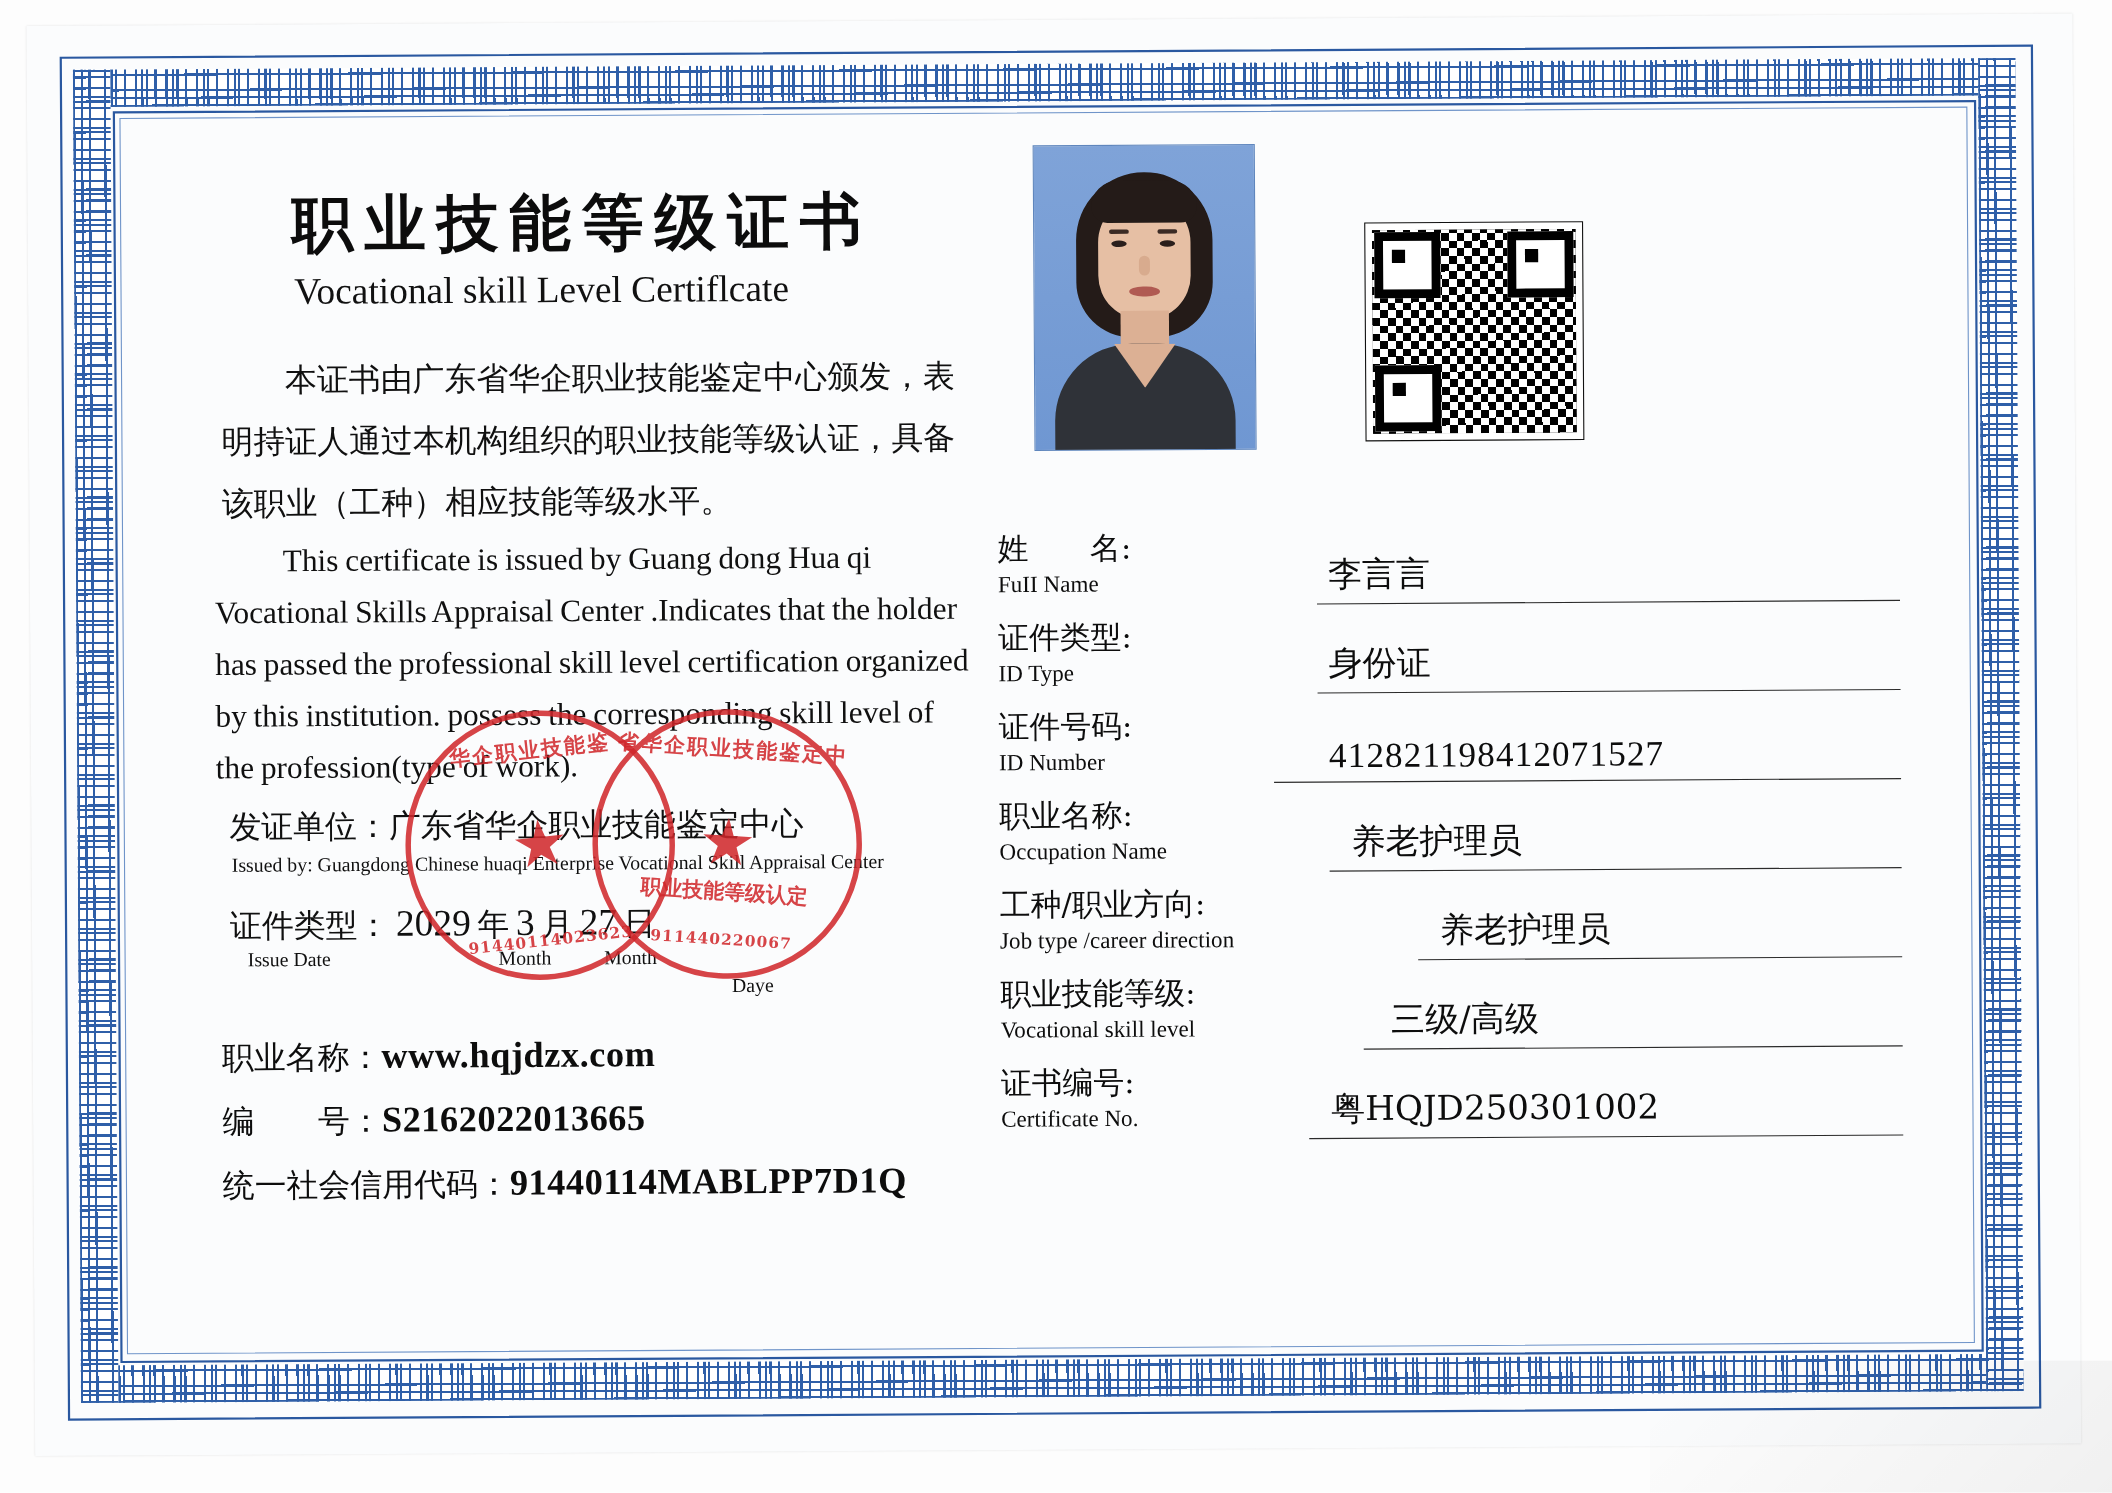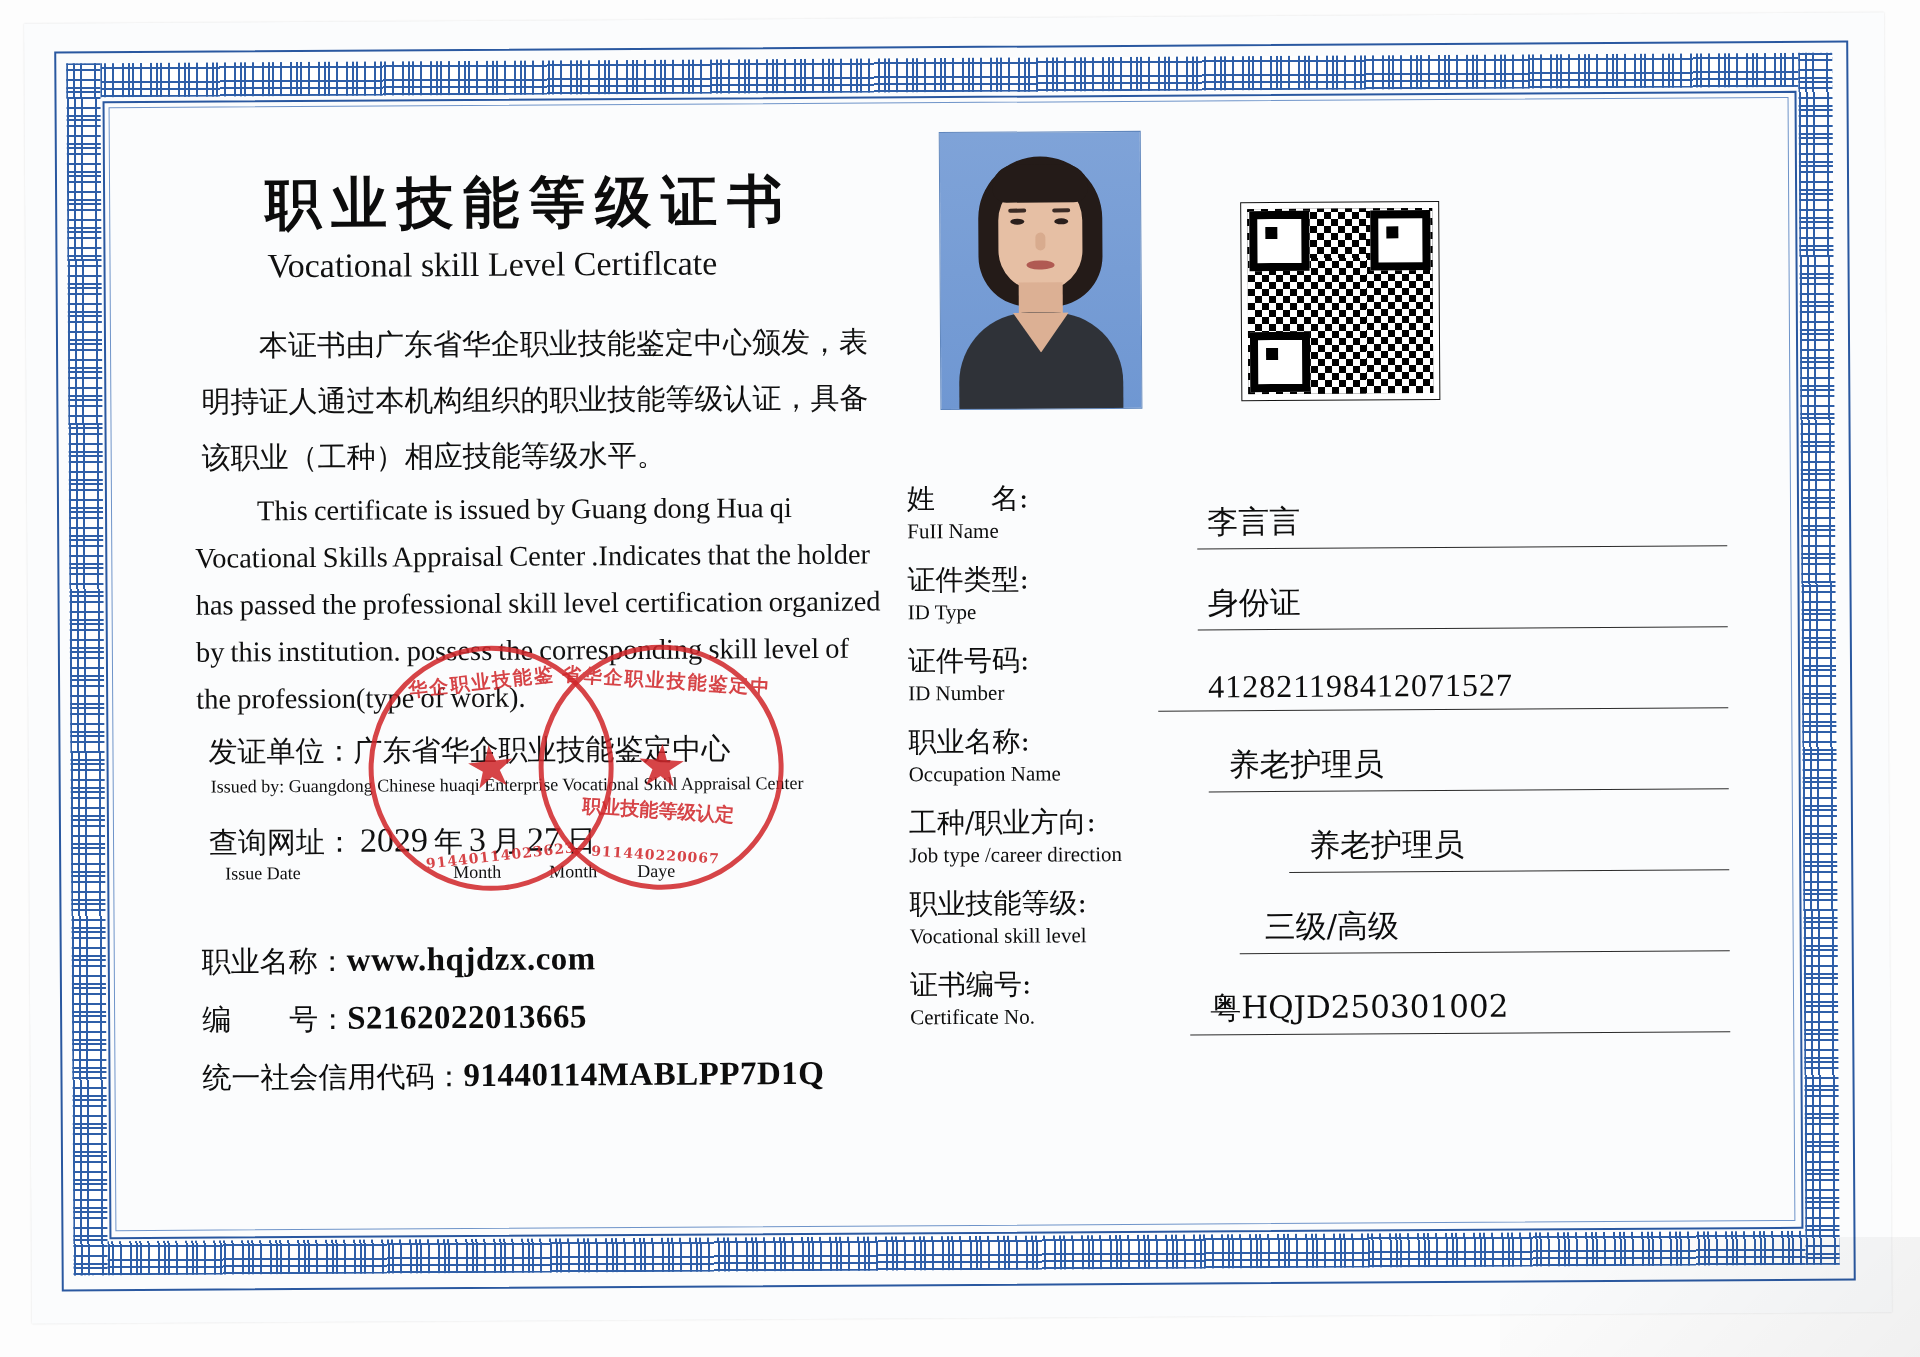--- a/index.html
+++ b/index.html
@@ -454,27 +454,27 @@
         </div>
       </div>
 
       <div class="issuer-row">
         <div class="issuer-cn">发证单位：广东省华企职业技能鉴定中心</div>
         <div class="issuer-en">Issued by: Guangdong Chinese huaqi Enterprise Vocational Skill Appraisal Center</div>
       </div>
 
       <div class="date-row">
         <div class="date-line">
-          <span>查询网址：</span><span class="num">2029</span><span>年</span><span class="num">3</span><span>月</span><span class="num">27</span><span>日</span>
+          <span>证件类型：</span><span class="num">2029</span><span>年</span><span class="num">3</span><span>月</span><span class="num">27</span><span>日</span>
         </div>
         <div class="date-sub">
           <span style="left:16px;">Issue Date</span>
           <span style="left:244px;">Month</span>
           <span style="left:340px;">Month</span>
-          <span style="left:428px;">Daye</span>
+          <span style="left:456px;margin-top:26px;">Daye</span>
         </div>
       </div>
 
       <div class="footer-lines">
         <div class="f-line">
           <span>职业名称：</span><span class="val">www.hqjdzx.com</span>
         </div>
         <div class="f-line">
           <span>编　　号：</span><span class="val">S2162022013665</span>
         </div>

